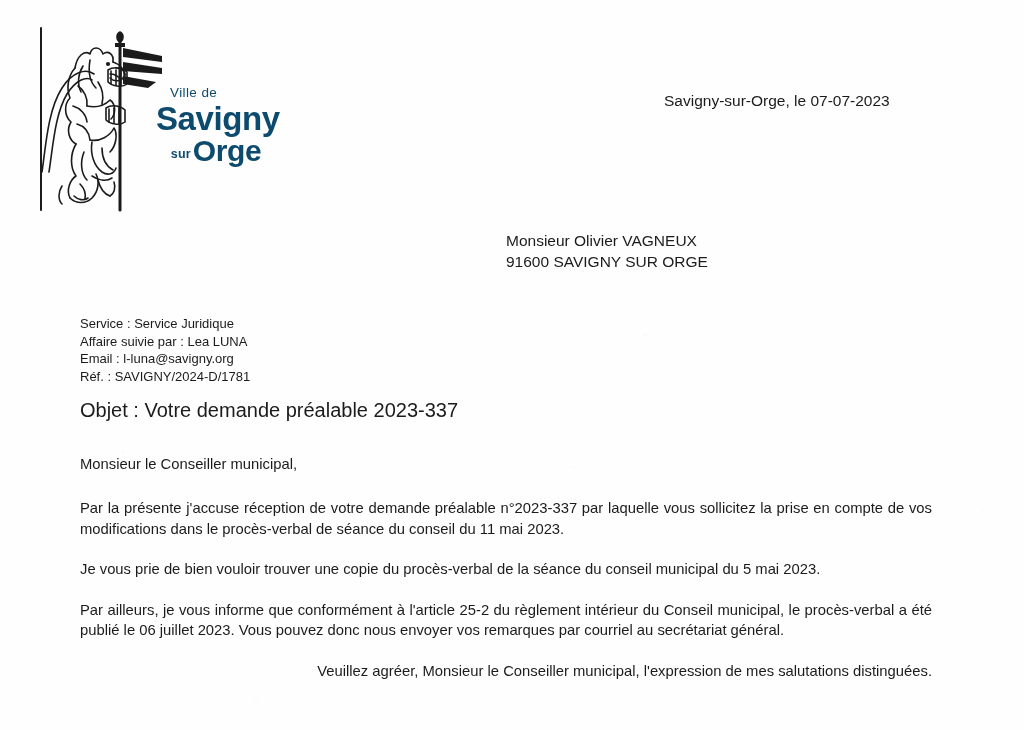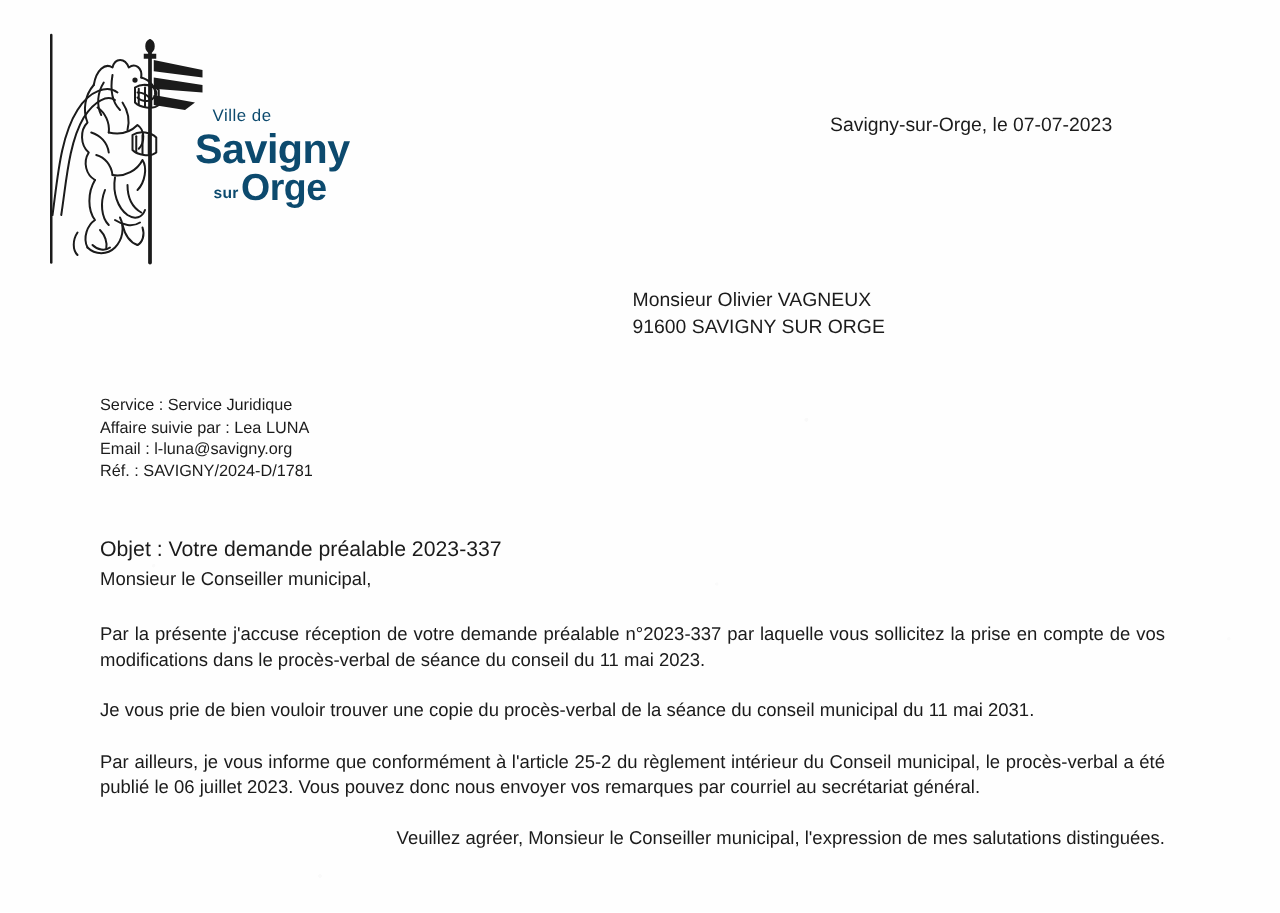--- a/index.html
+++ b/index.html
@@ -113,23 +113,22 @@
     font-size: 13px;
     line-height: 17.6px;
     margin-top: 20px;
   }
   .ref-block div { white-space: nowrap; }
 
   .subject {
     position: absolute;
     left: 80px;
     top: 399px;
-    font-size: 17px;
+    font-size: 20px;
     white-space: nowrap;
-    margin-top: 31px;
   }
 
   .body-area {
     position: absolute;
     left: 80px;
     top: 454px;
     width: 852px;
     font-size: 14.8px;
   }
   .salutation {
@@ -237,18 +236,18 @@
   <div>Affaire suivie par : Lea LUNA</div>
   <div>Email : l-luna@savigny.org</div>
   <div>Réf.  : SAVIGNY/2024-D/1781</div>
 </div>
 
 <div class="subject">Objet : Votre demande préalable 2023-337</div>
 
 <div class="body-area">
   <p class="salutation">Monsieur le Conseiller municipal,</p>
   <p class="para">Par la présente j'accuse réception de votre demande préalable n°2023-337 par laquelle vous sollicitez la prise en compte de vos modifications dans le procès-verbal de séance du conseil du 11 mai 2023.</p>
-  <p class="para single">Je vous prie de bien vouloir trouver une copie du procès-verbal de la séance du conseil municipal du 11 mai 2031.</p>
+  <p class="para single">Je vous prie de bien vouloir trouver une copie du procès-verbal de la séance du conseil municipal du 5 mai 2023.</p>
   <p class="para">Par ailleurs, je vous informe que conformément à l'article 25-2 du règlement intérieur du Conseil municipal, le procès-verbal a été publié le 06 juillet 2023. Vous pouvez donc nous envoyer vos remarques par courriel au secrétariat général.</p>
   <p class="para last">Veuillez agréer, Monsieur le Conseiller municipal, l'expression de mes salutations distinguées.</p>
 </div>
 
 <div class="scan-noise"></div>
 
 </body></html>

